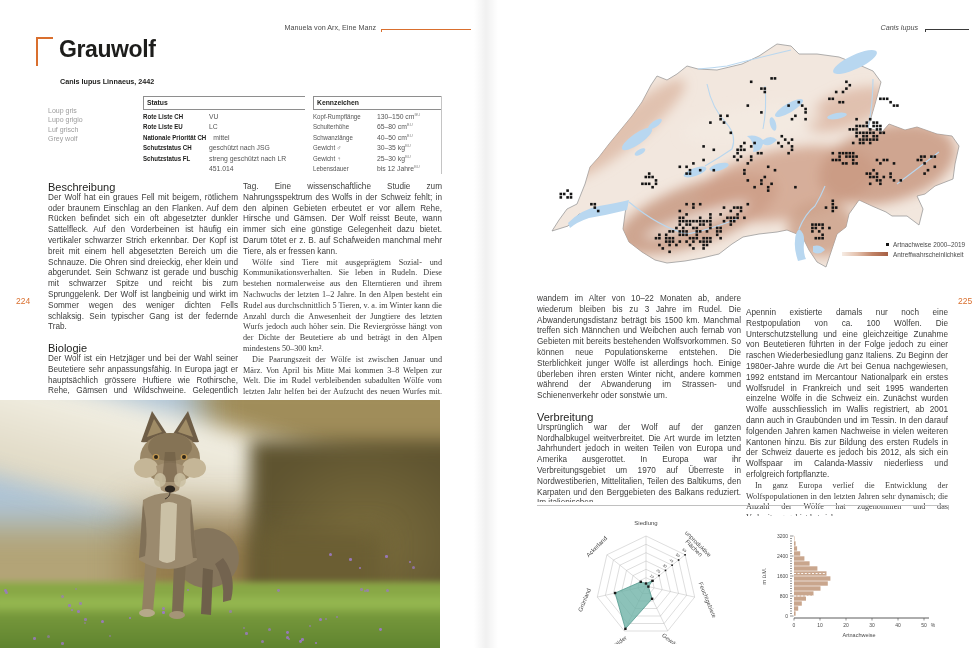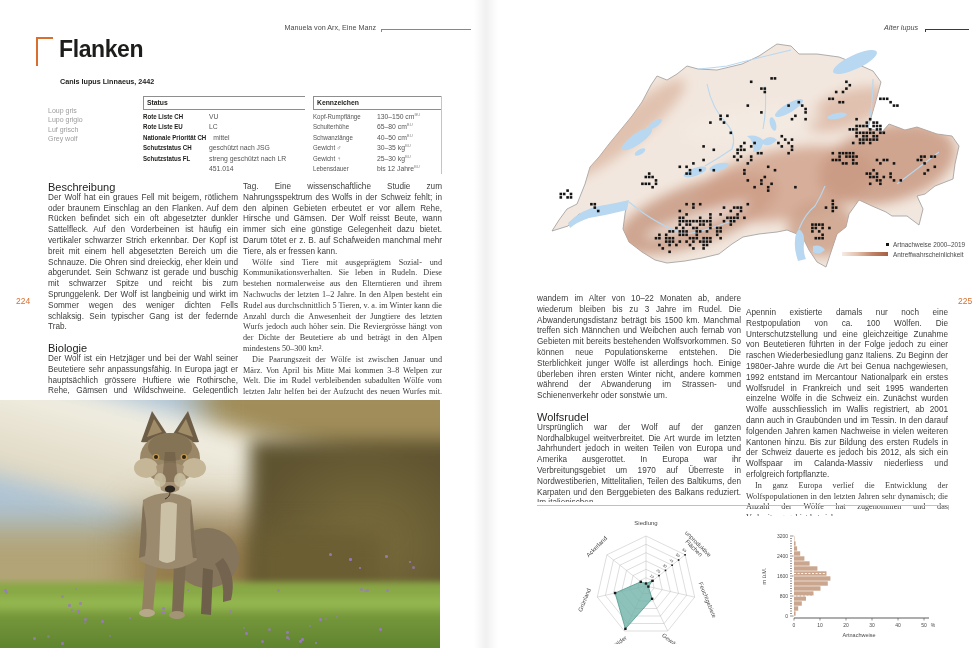--- a/index.html
+++ b/index.html
@@ -73,21 +73,21 @@
 </style>
 </head>
 <body>
 
 <div class="spread">
 
   <div class="authors">Manuela von Arx, Eine Manz</div>
   <div class="hdr-line-left"></div>
 
   <div class="title-bracket"></div>
-  <div class="page-title">Flanken</div>
+  <div class="page-title">Grauwolf</div>
   <div class="taxon-line">Canis lupus Linnaeus, 2442</div>
 
   <div class="vern" id="vern">
       <div>Loup gris</div>
       <div>Lupo grigio</div>
       <div>Luf grisch</div>
       <div>Grey wolf</div>
     </div>
 
   <div class="info-table lbl-bold" id="status-table" style="left:143px;top:96px;width:162px;--lw:66px;">
@@ -243,21 +243,21 @@
       <div class="flower" style="left: 329px; top: 153px; width: 3.1px; height: 3.1px; background: rgb(155, 121, 194); opacity: 0.92;"></div>
       <div class="flower" style="left: 409px; top: 161px; width: 2.4px; height: 2.4px; background: rgb(155, 121, 194); opacity: 0.96;"></div>
       <div class="flower" style="left: 349px; top: 158px; width: 2.6px; height: 2.6px; background: rgb(155, 121, 194); opacity: 0.92;"></div>
       <div class="flower" style="left: 366px; top: 189px; width: 2.7px; height: 2.7px; background: rgb(155, 121, 194); opacity: 0.75;"></div>
       <div class="flower" style="left: 359px; top: 167px; width: 2.3px; height: 2.3px; background: rgb(155, 121, 194); opacity: 0.95;"></div>
       <div class="flower" style="left: 386px; top: 189px; width: 3.1px; height: 3.1px; background: rgb(155, 121, 194); opacity: 0.77;"></div>
     </div>
 
   <div class="gutter"></div>
 
-  <div class="taxon-hdr">Alter lupus</div>
+  <div class="taxon-hdr">Canis lupus</div>
   <div class="hdr-line-right"></div>
 
   <div class="map-wrap">
     <svg viewBox="0 0 432 262" width="432" height="262">
       <defs>
         <clipPath id="chclip">
             <path id="chpath2" d="M161,45 L180,46 L205,40 L222,32 L240,20 L254,22 L262,30 L280,30 L302,33 L320,40 L336,47 L344,58
              L338,80 L331,104 L345,108 L352,100 L368,106 L380,103 L400,110 L415,112 L422,122 L418,140 L416,155
              L398,162 L388,170 L380,172 L386,185 L382,201 L370,192 L355,192 L349,188 L335,182 L322,176
              L312,190 L309,203 L300,210 L296,222 L289,243 L280,238 L272,226 L265,212 L250,206 L240,208 L222,210
@@ -642,21 +642,21 @@
       <span>Artnachweise 2000–2019</span>
     </div>
     <div class="leg-row">
       <span class="leg-grad"></span>
       <span>Antreffwahrscheinlichkeit</span>
     </div>
   </div>
 
   <div class="body-col" id="col3" style="left:537px;top:294px;width:204px;height:208px;overflow:hidden;">
       <p>wandern im Alter von 10–22 Monaten ab, andere wiederum bleiben bis zu 3 Jahre im Rudel. Die Abwanderungsdistanz beträgt bis 1500 km. Manchmal treffen sich Männchen und Weibchen auch fernab von Gebieten mit bereits bestehenden Wolfsvorkommen. So können neue Populationskerne entstehen. Die Sterblichkeit junger Wölfe ist allerdings hoch. Einige überleben ihren ersten Winter nicht, andere kommen während der Abwanderung im Strassen- und Schienenverkehr oder sonstwie um.</p>
-      <div class="sec-heading gap">Wolfsrudel</div>
+      <div class="sec-heading gap">Verbreitung</div>
       <p>Ursprünglich war der Wolf auf der ganzen Nordhalbkugel weitverbreitet. Die Art wurde im letzten Jahrhundert jedoch in weiten Teilen von Europa und Amerika ausgerottet. In Europa war ihr Verbreitungsgebiet um 1970 auf Überreste in Nordwestiberien, Mittelitalien, Teilen des Baltikums, den Karpaten und den Berggebieten des Balkans reduziert. Im italienischen</p>
     </div>
   <div class="body-col" id="col4" style="left:746px;top:308px;width:202px;height:208px;overflow:hidden;">
       <p>Apennin existierte damals nur noch eine Restpopulation von ca. 100 Wölfen. Die Unterschutzstellung und eine gleichzeitige Zunahme von Beutetieren führten in der Folge jedoch zu einer raschen Wiederbesiedlung ganz Italiens. Zu Beginn der 1980er-Jahre wurde die Art bei Genua nachgewiesen, 1992 entstand im Mercantour Nationalpark ein erstes Wolfsrudel in Frankreich und seit 1995 wanderten einzelne Wölfe in die Schweiz ein. Zunächst wurden Wölfe ausschliesslich im Wallis registriert, ab 2001 dann auch in Graubünden und im Tessin. In den darauf folgenden Jahren kamen Nachweise in vielen weiteren Kantonen hinzu. Bis zur Bildung des ersten Rudels in der Schweiz dauerte es jedoch bis 2012, als sich ein Wolfspaar im Calanda-Massiv niederliess und erfolgreich fortpflanzte.</p>
       <p class="indent">In ganz Europa verlief die Entwicklung der Wolfspopulationen in den letzten Jahren sehr dynamisch; die Anzahl der Wölfe hat zugenommen und das Verbreitungsgebiet hat sich</p>
     </div>
 
   <div class="pagenum" style="left:942px;top:296px;padding-left:16px;">225</div>
 
   <div class="divider"></div>

